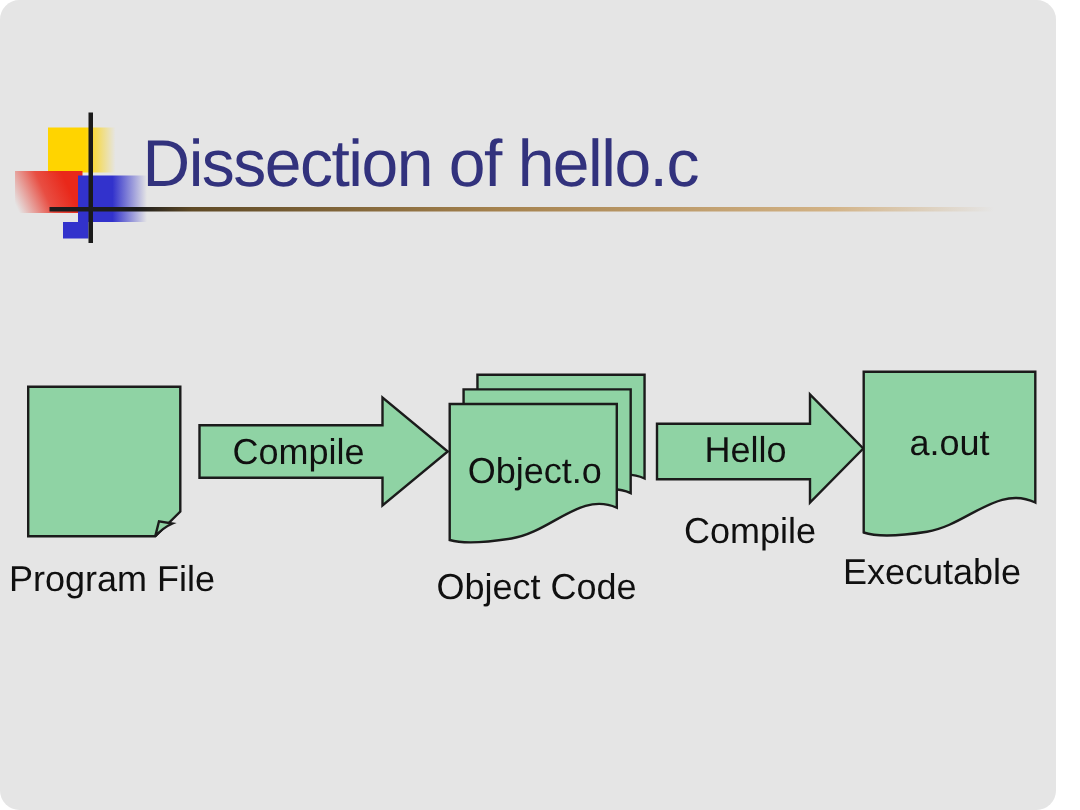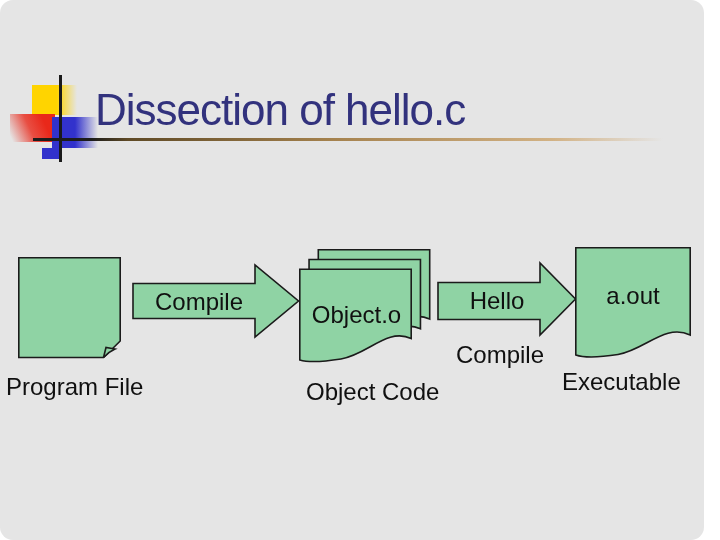--- a/index.html
+++ b/index.html
@@ -74,17 +74,17 @@
   <svg class="shape abs" style="left:575px;top:247px;" width="118" height="114">
     <path d="M0.8,0.8 H115.2 V88 C90,76 70,103 43,107.5 C27,110 11,111.5 0.8,108 Z" fill="#8FD3A4"></path>
   </svg>
 
   <div class="abs dlabel centered" style="left:135px;top:289px;width:128px;">Compile</div>
   <div class="abs dlabel centered" style="left:300px;top:302px;width:113px;">Object.o</div>
   <div class="abs dlabel centered" style="left:442px;top:288px;width:110px;">Hello</div>
   <div class="abs dlabel centered" style="left:576px;top:283px;width:114px;">a.out</div>
 
   <div class="abs dlabel" style="left:6px;top:374px;">Program File</div>
-  <div class="abs dlabel" style="left:306px;top:379px;">Object Code</div>
+  <div class="abs dlabel" style="left:291px;top:379px;">Object Code</div>
   <div class="abs dlabel" style="left:456px;top:342px;">Compile</div>
   <div class="abs dlabel" style="left:562px;top:369px;">Executable</div>
 
 </div>
 
 </body></html>

